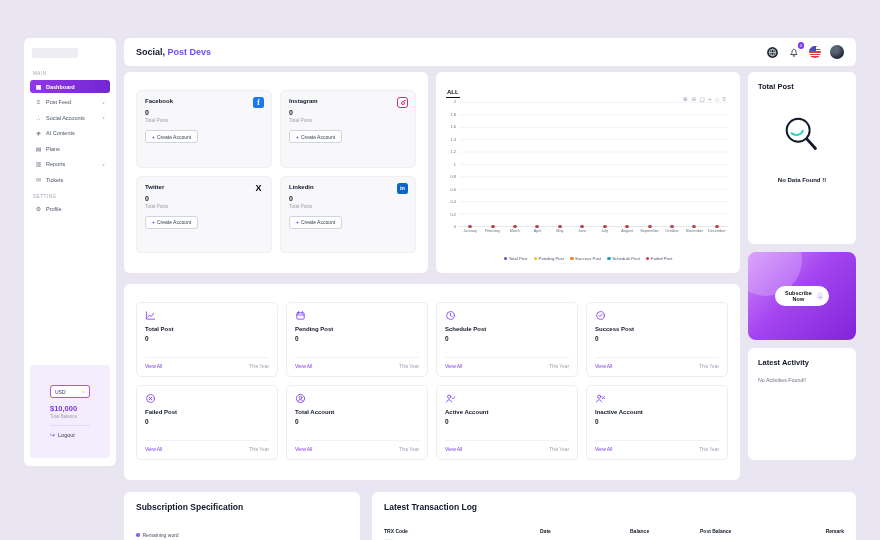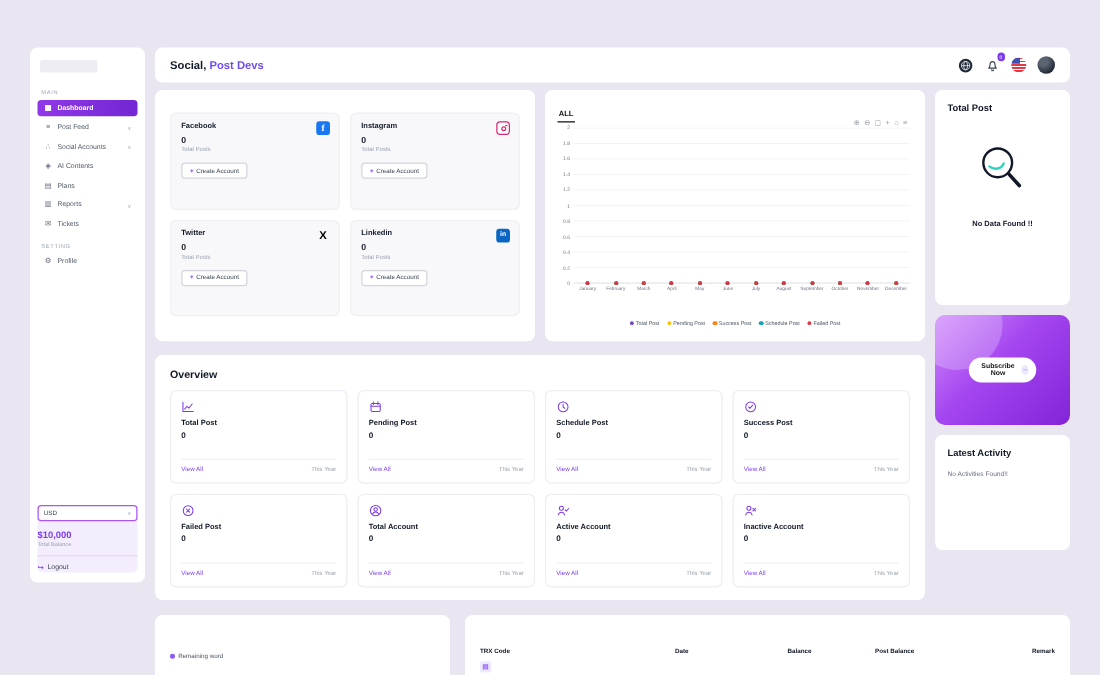--- a/index.html
+++ b/index.html
@@ -15,21 +15,21 @@
 
   
   .sidebar { left:24px; top:38px; width:92px; height:428px; padding:8px 6px; display:flex; flex-direction:column; }
   .logo { width:46px; height:10px; background:#ededf3; border-radius:2px; margin:2px 0 8px 2px; }
   .section-label { font-size:4.5px; color:#9ca3af; letter-spacing:.6px; margin:5px 3px 4px; }
   .menu-item { display:flex; align-items:center; gap:4px; padding:3.5px 5px; font-size:5.5px; color:#4b5563; border-radius:3px; margin-bottom:2.5px; cursor:pointer; }
   .menu-item .mi-icon { width:7px; font-size:6px; color:#6b7280; text-align:center; line-height:1; }
   .menu-item.active { background:linear-gradient(90deg,#9038e8,#7326d3); color:#fff; font-weight:bold; }
   .menu-item.active .mi-icon { color:#fff; }
   .menu-item .chev { margin-left:auto; font-size:4px; color:#9ca3af; }
-  .wallet { margin-top:auto; background:#f4edfe; border-radius:4px; padding:0; }
+  .wallet { margin-top:auto; background:#f4edfe; border-radius:4px; padding:20px; }
   .currency-select { background:#fff; border:1px solid #a855f7; border-radius:3px; font-size:5px; padding:2.5px 4px; display:flex; justify-content:space-between; align-items:center; color:#374151; cursor:pointer; }
   .currency-select .chev { font-size:4px; color:#9ca3af; }
   .balance { color:#7c3aed; font-size:7.5px; font-weight:bold; margin-top:6px; }
   .balance-label { font-size:4.5px; color:#9ca3af; margin-top:1px; }
   .logout-row { display:flex; align-items:center; gap:3px; font-size:5.5px; color:#374151; margin-top:6px; border-top:1px solid #e4d6f8; padding-top:5px; cursor:pointer; }
   .logout-row .mi-icon { color:#7c3aed; font-size:6px; }
 
   
   .header { left:124px; top:38px; width:732px; height:28px; display:flex; align-items:center; padding:0 12px; }
   .welcome { font-size:9px; font-weight:bold; }
@@ -82,21 +82,21 @@
   .lp-title { font-size:7.5px; font-weight:bold; }
   .lp-illustration { display:flex; justify-content:center; margin-top:22px; }
   .lp-empty { text-align:center; font-size:6px; font-weight:bold; margin-top:18px; }
 
   .subscribe { left:748px; top:252px; width:108px; height:88px; border-radius:8px; position:absolute;
     background:linear-gradient(135deg,#d28bfc 0%, #a445f0 45%, #8224d8 100%); overflow:hidden; }
   .subscribe::before { content:""; position:absolute; width:72px; height:72px; border-radius:50%; background:rgba(255,255,255,.22); top:-28px; left:-18px; }
   .subscribe-btn { position:absolute; left:50%; top:50%; transform:translate(-50%,-50%); background:#fff; border:none; border-radius:999px; font-size:5.5px; font-weight:bold; color:#111; padding:4px 6px 4px 8px; display:flex; align-items:center; gap:3px; cursor:pointer; font-family:inherit; }
   .subscribe-arrow { width:8px; height:8px; border-radius:50%; background:#ede9fe; color:#7c3aed; font-size:5px; display:flex; align-items:center; justify-content:center; }
 
-  .latest-activity { left:748px; top:348px; width:108px; height:92px; padding:10px; }
+  .latest-activity { left:748px; top:348px; width:108px; height:112px; padding:10px; }
   .la-empty { font-size:5.3px; color:#6b7280; margin-top:10px; }
 
   
   .overview { left:124px; top:284px; width:616px; height:196px; padding:10px 12px; }
   .ov-grid { display:grid; grid-template-columns:repeat(4,1fr); gap:8px; margin-top:8px; height:calc(100% - 18px); grid-auto-rows:1fr; }
   .ov-tile { border:1px solid #eceef3; border-radius:5px; padding:7px 8px; background:#fff; display:flex; flex-direction:column; }
   .ov-icon svg { display:block; }
   .ov-label { font-size:6px; font-weight:bold; margin-top:5px; }
   .ov-value { font-size:6.5px; font-weight:bold; margin-top:3px; }
   .ov-foot { display:flex; justify-content:space-between; align-items:center; border-top:1px solid #f1f2f6; margin-top:auto; padding-top:5px; }
@@ -402,21 +402,20 @@
     <span class="subscribe-arrow">→</span>
   </button>
 </section>
 
 <section class="card latest-activity">
   <div class="lp-title">Latest Activity</div>
   <div class="la-empty">No Activities Found!!</div>
 </section>
 
 <section class="card overview">
-  <div class="card-title">Overview</div>
   <div class="ov-grid">
 
     <div class="ov-tile">
       <span class="ov-icon">
         <svg viewBox="0 0 24 24" width="11" height="11" fill="none" stroke="#7c3aed" stroke-width="1.8" stroke-linecap="round" stroke-linejoin="round">
             <path d="M3 4v16h18"></path>
             <path d="M6 16l4-5 3.5 3L19 7"></path>
           </svg>
       </span>
       <div class="ov-label">Total Post</div>
@@ -532,27 +531,29 @@
       <div class="ov-foot">
         <a class="ov-link">View All</a>
         <span class="ov-period">This Year</span>
       </div>
     </div>
 
   </div>
 </section>
 
 <section class="card sub-spec">
+  <div class="card-title">Subscription Specification</div>
   <div class="legend-row">
     <span class="legend-dot"></span>
     <span>Remaining word</span>
   </div>
 </section>
 
 <section class="card trx-log">
+  <div class="card-title">Latest Transaction Log</div>
   <div class="trx-headers">
     <span class="c1">TRX Code</span>
     <span class="c2">Date</span>
     <span class="c3">Balance</span>
     <span class="c4">Post Balance</span>
     <span class="c5">Remark</span>
   </div>
   <div class="trx-row">
     <span class="trx-doc-icon">▤</span>
   </div>

